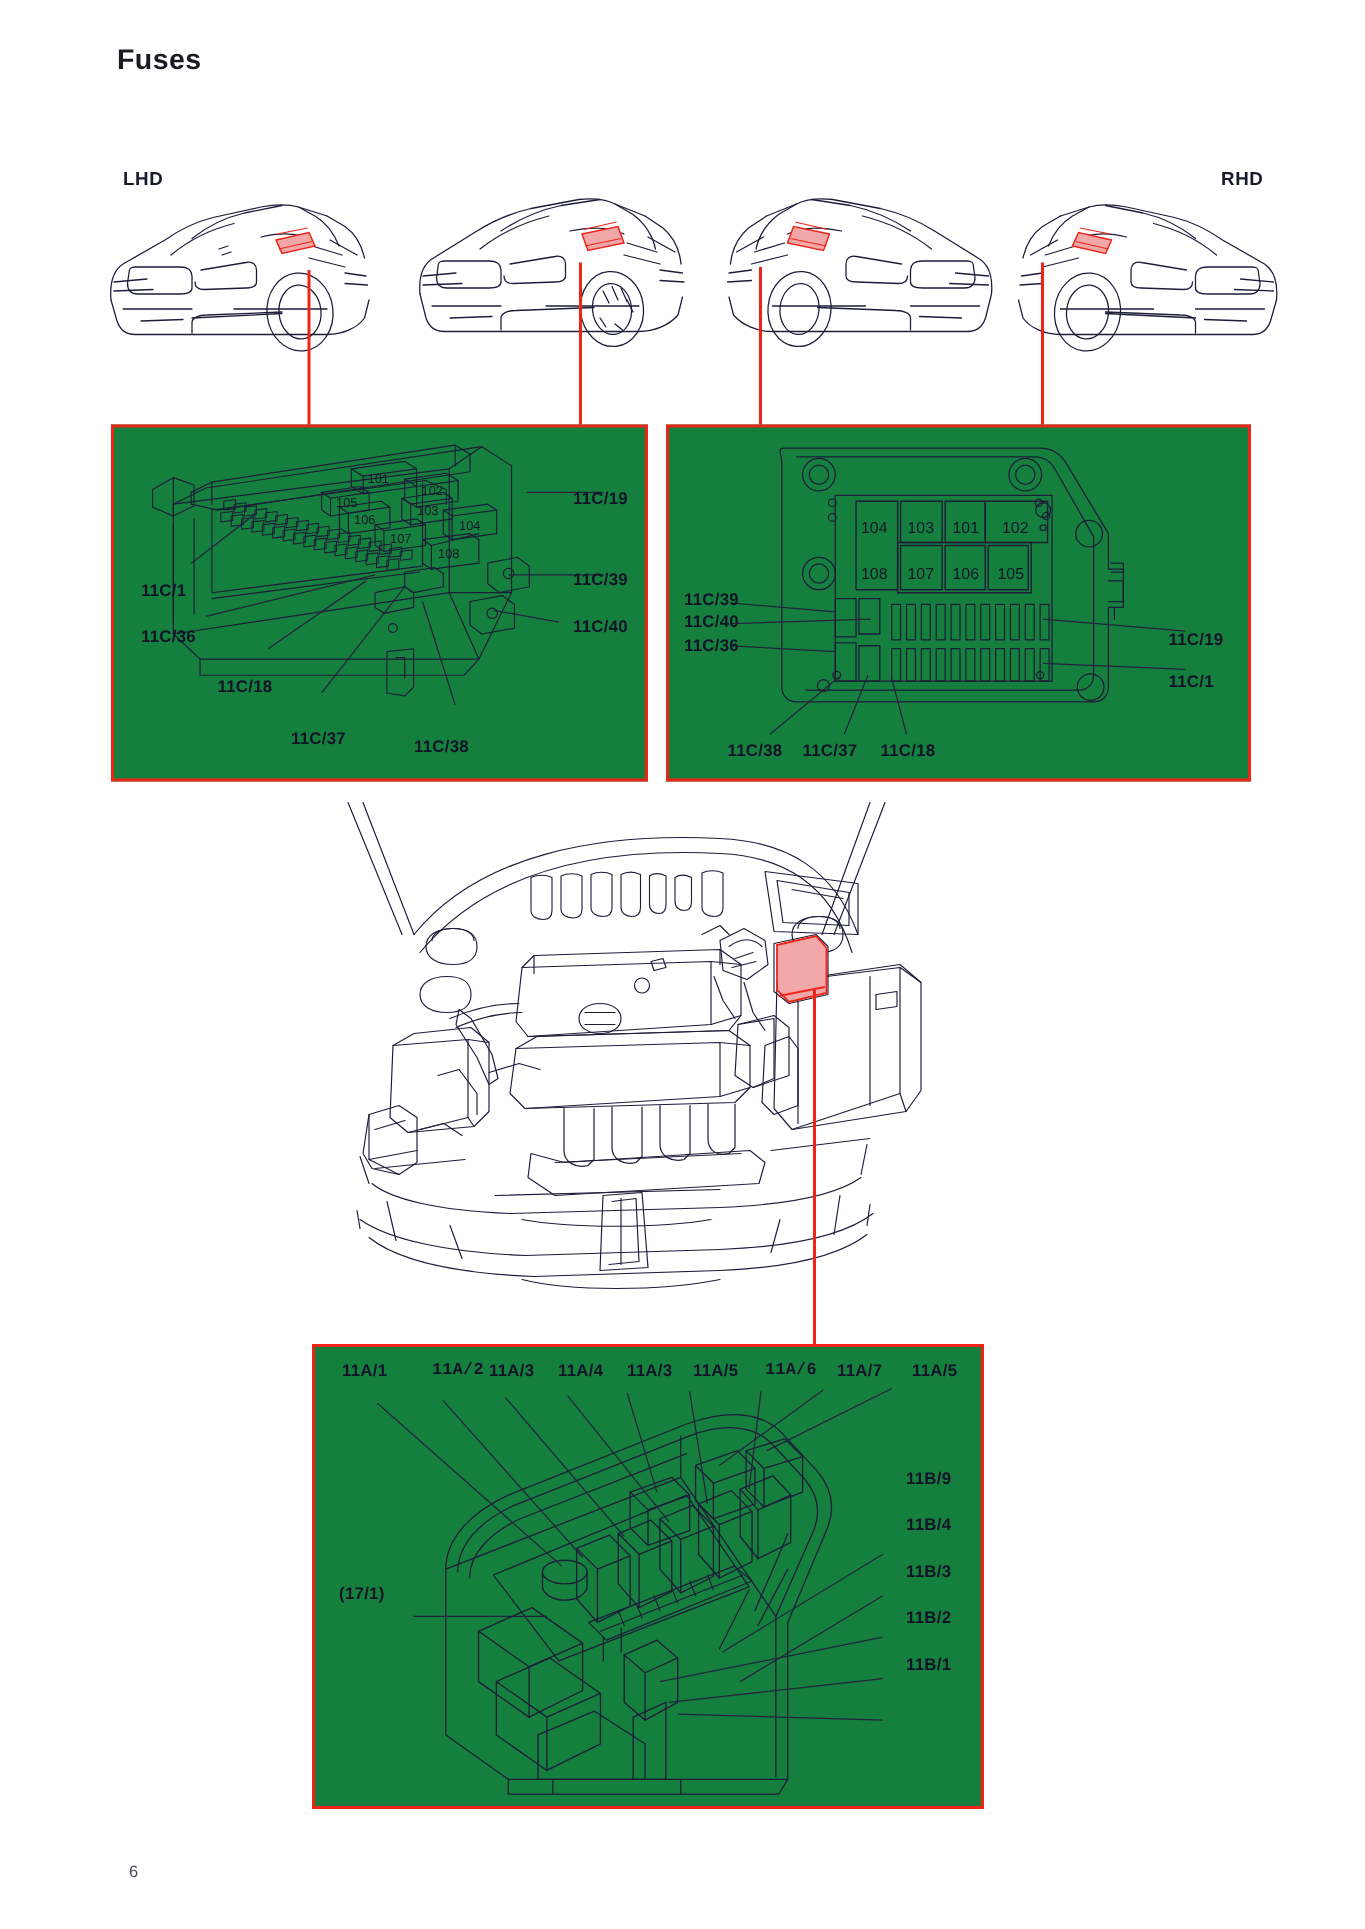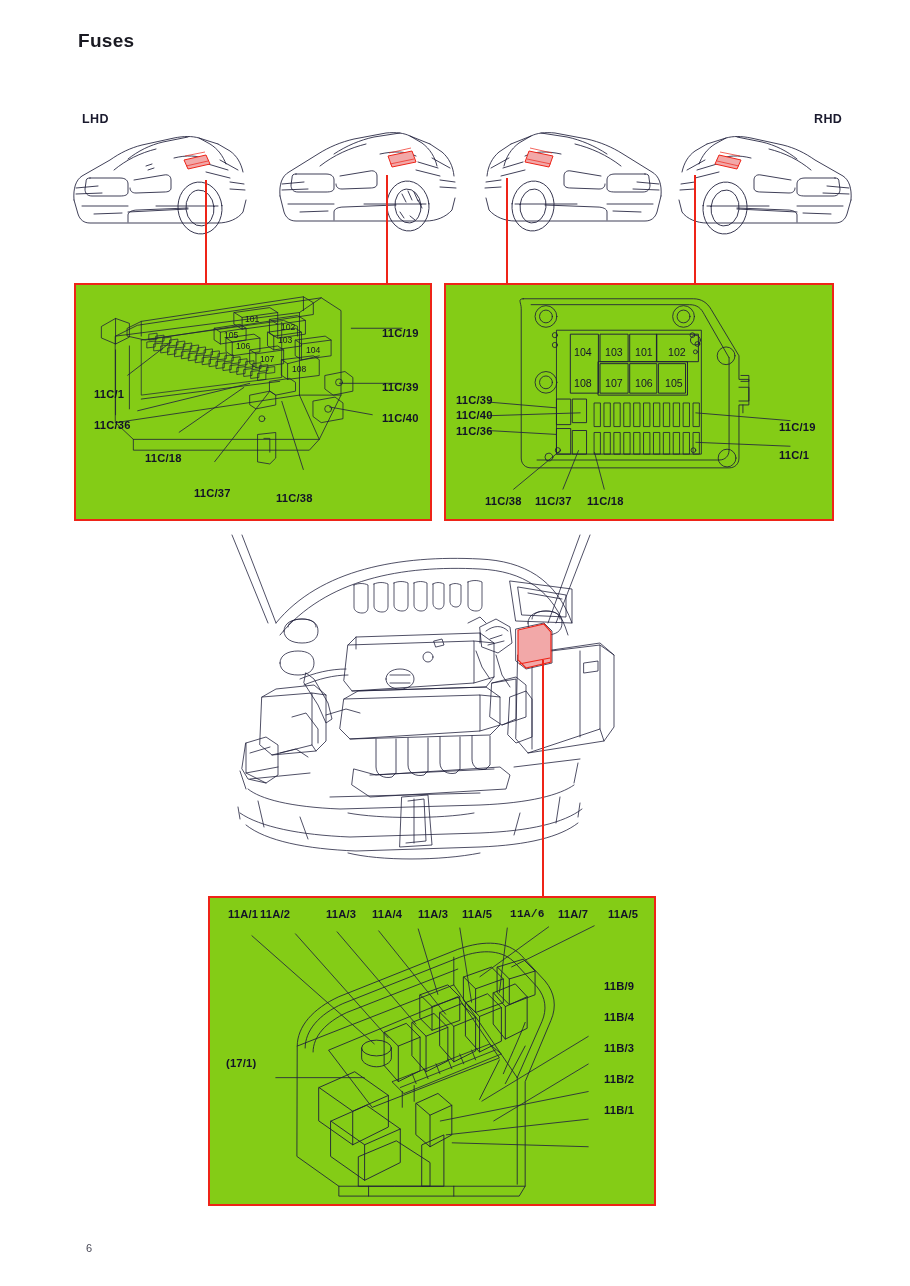--- a/index.html
+++ b/index.html
@@ -39,21 +39,21 @@
 
   
   .red-lead { position: absolute; background: #ee2418; }
   .v-lead { width: 1.6px; }
   .h-lead { height: 1.6px; }
 
   
   .panel {
     position: absolute;
     border: 2.2px solid #ee2418;
-    background: #84cc16;
+    background: #15803d;
   }
   #panel-lhd  { left: 74px;  top: 283px;  width: 358px; height: 238px; }
   #panel-rhd  { left: 444px; top: 283px; width: 390px; height: 238px; }
   #panel-relay{ left: 208px; top: 896px; width: 448px; height: 310px; }
 
   .panel svg, .bay svg { display:block; width:100%; height:100%; }
 
   
   .bay { position: absolute; left: 180px; top: 527px; width: 462px; height: 368px; }
 
@@ -663,21 +663,21 @@
         <path d="M232 226 L382 196"></path>
         <path d="M238 240 L382 224"></path>
         <path d="M244 248 L382 252"></path>
 
         <path d="M66 182 L156 182"></path>
       </g>
     </svg>
   </div>
 
   <div class="callout" style="left:228px; top:908px;">11A/1</div>
-  <div class="callout" style="left:260px; top:908px;">11A/2</div>
+  <div class="callout" style="left:288px; top:908px;font-family:Liberation Mono, monospace;">11A/2</div>
   <div class="callout" style="left:326px; top:908px;">11A/3</div>
   <div class="callout" style="left:372px; top:908px;">11A/4</div>
   <div class="callout" style="left:418px; top:908px;">11A/3</div>
   <div class="callout" style="left:462px; top:908px;">11A/5</div>
   <div class="callout" style="left:510px; top:908px;font-family:Liberation Mono, monospace;">11A/6</div>
   <div class="callout" style="left:558px; top:908px;">11A/7</div>
   <div class="callout" style="left:608px; top:908px;">11A/5</div>
 
   <div class="callout" style="left:604px; top:980px;">11B/9</div>
   <div class="callout" style="left:604px; top:1011px;">11B/4</div>

